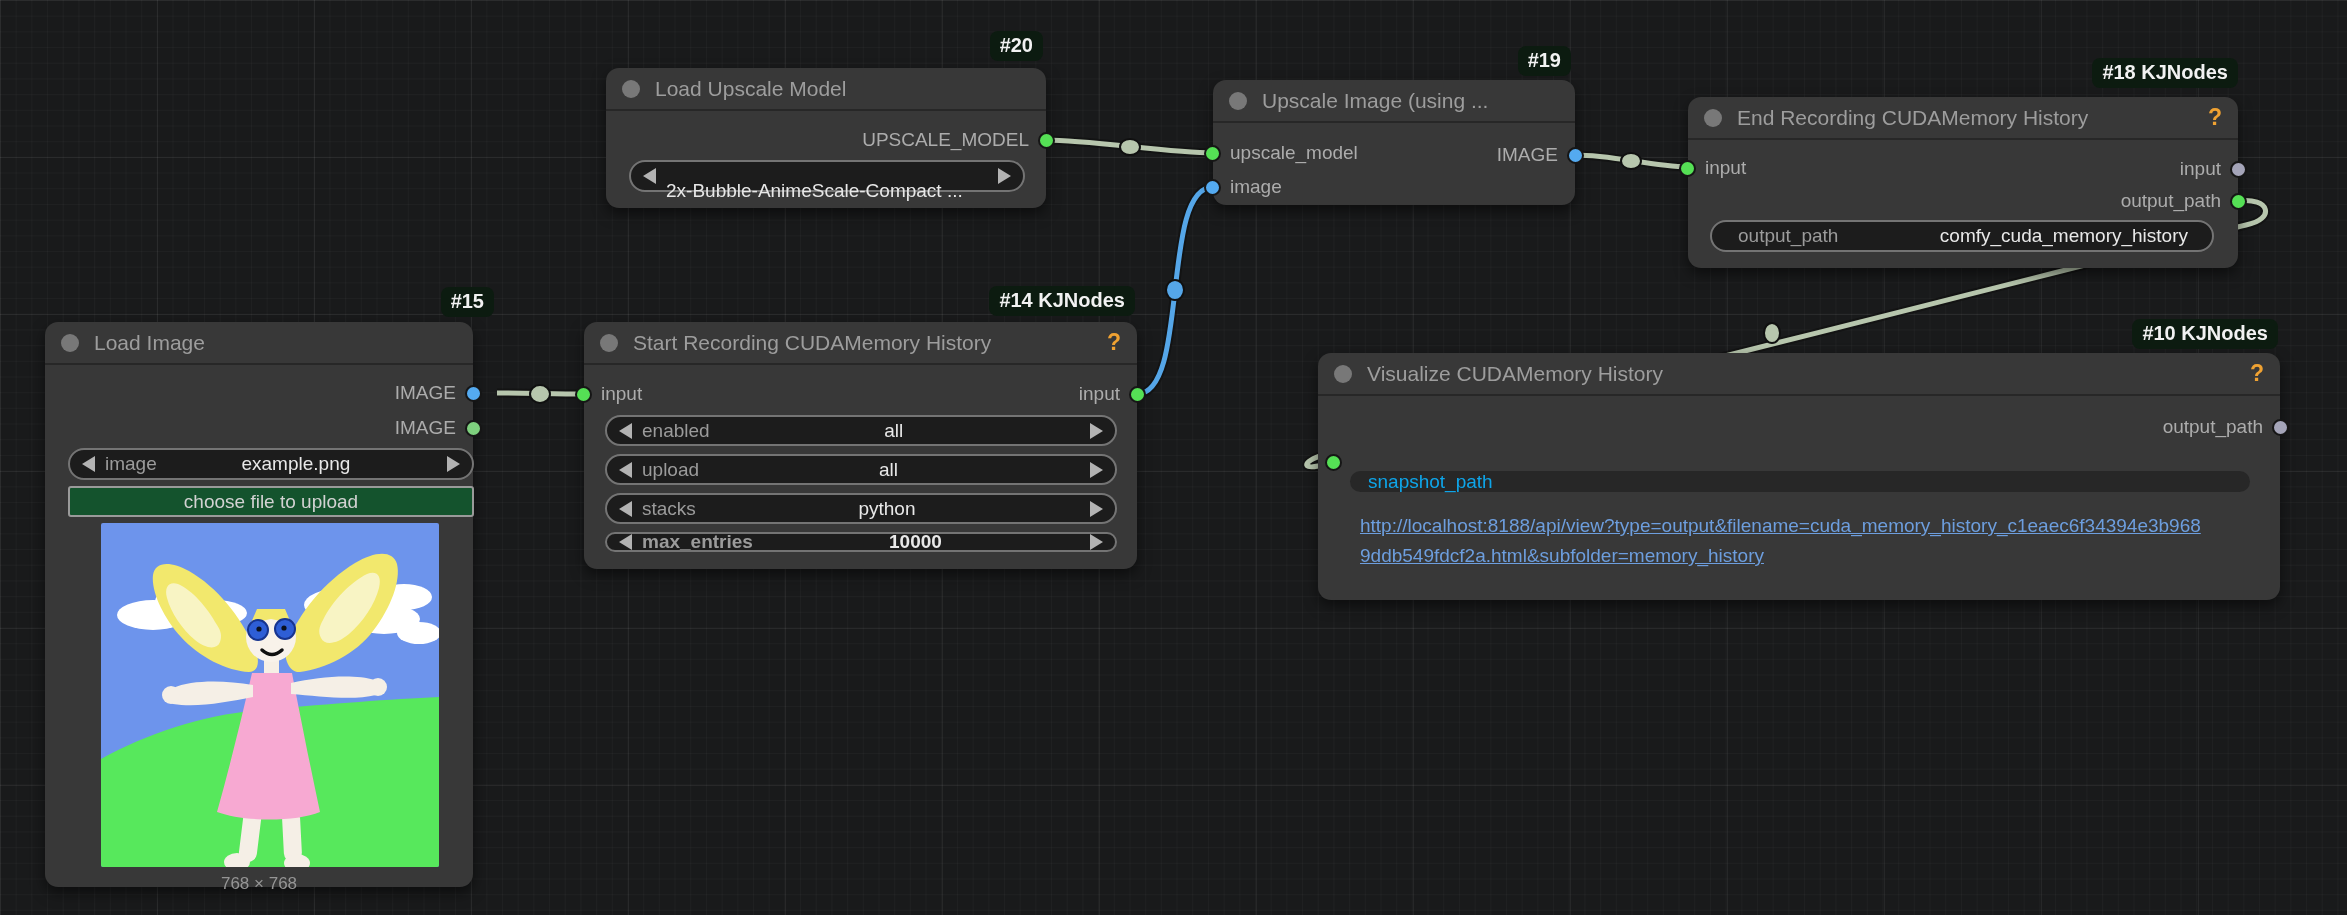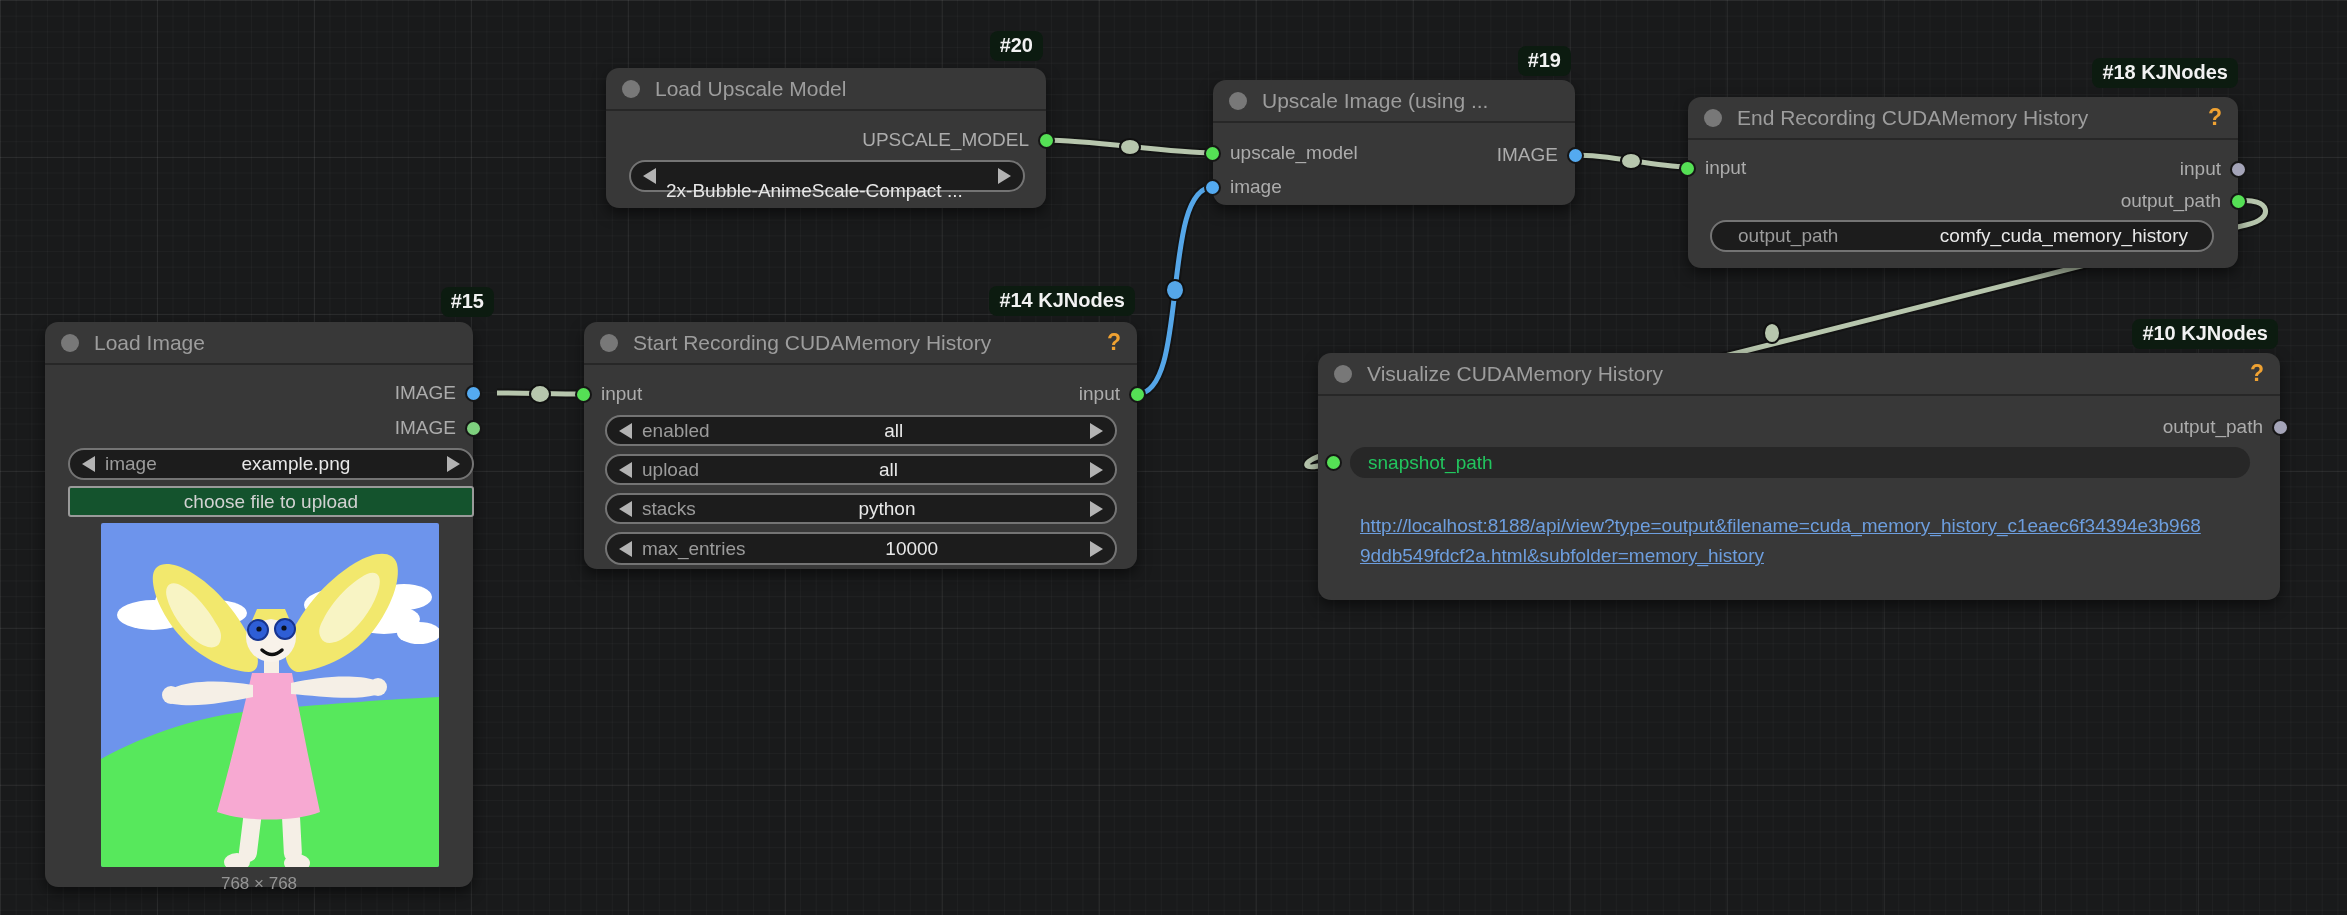--- a/index.html
+++ b/index.html
@@ -43,22 +43,22 @@
     border-radius:17px; display:flex; align-items:center; padding:0 12px; font-size:19px;
   }
   .arr-l { width:0; height:0; border-top:8px solid transparent; border-bottom:8px solid transparent; border-right:13px solid #b3b3b3; flex:0 0 auto; }
   .arr-r { width:0; height:0; border-top:8px solid transparent; border-bottom:8px solid transparent; border-left:13px solid #b3b3b3; flex:0 0 auto; margin-left:auto; }
   .w-label { color:#9b9b9b; margin-left:10px; }
   .w-value { color:#e8e8e8; margin-left:auto; padding-right:12px; }
   .w-value.solo { margin-left:10px; margin-right:auto; padding-right:0; }
   .w-value.after-arr { margin-left:0; }
   .field .w-label { margin-left:14px; }
   .snapshot {
-    position:absolute; height:31px; background:#272727; border-radius:17px;
-    display:flex; align-items:center; padding:0 18px; font-size:19px; color:#22c55e;
+    position:absolute; height:21px; background:#272727; border-radius:17px;
+    display:flex; align-items:center; padding:0 18px; font-size:19px; color:#0ea5e9;margin-top:24px;
   }
   .upload-btn {
     position:absolute; height:31px; background:#14532d; border:2px solid #9a9a9a; border-radius:3px;
     display:flex; align-items:center; justify-content:center; font-size:19px; color:#d2d2d2;
   }
   .img-preview { position:absolute; border-radius:2px; overflow:hidden; }
   .img-caption { position:absolute; width:100%; text-align:center; font-size:17px; color:#959595; }
   .link-box { position:absolute; font-size:19px; line-height:30px; }
   .link-box a { color:#6d9ede; text-decoration:underline; display:block; white-space:nowrap; }
   
@@ -257,21 +257,21 @@
       <span class="w-label">upload</span>
       <span class="w-value">all</span>
       <span class="arr-r"></span>
     </div>
     <div class="combo" style="left:21px; top:171px; width:512px; height:31px;">
       <span class="arr-l"></span>
       <span class="w-label">stacks</span>
       <span class="w-value">python</span>
       <span class="arr-r"></span>
     </div>
-    <div class="combo" style="left:21px; top:210px; width:512px; height:33px;">
+    <div class="combo" style="left:21px; top:210px; width:512px; height:20px;font-weight:bold;">
       <span class="arr-l"></span>
       <span class="w-label">max_entries</span>
       <span class="w-value">10000</span>
       <span class="arr-r"></span>
     </div>
   </div>
 
   <div class="node" id="n10">
     <div class="node-title">
       <span class="title-dot"></span>

